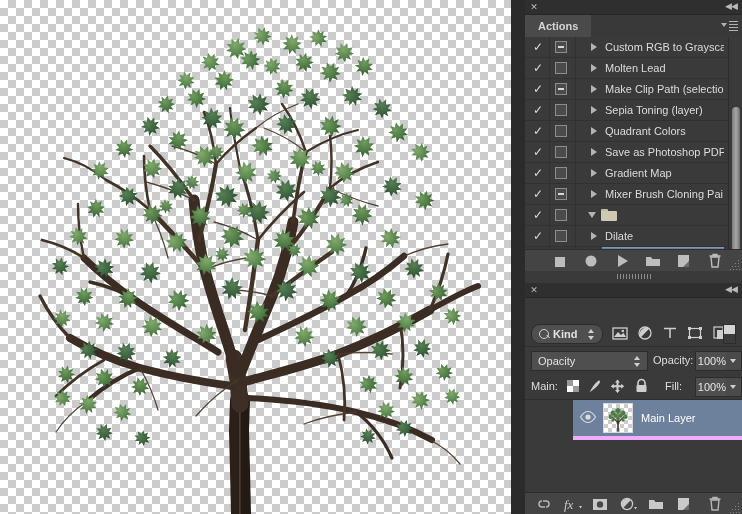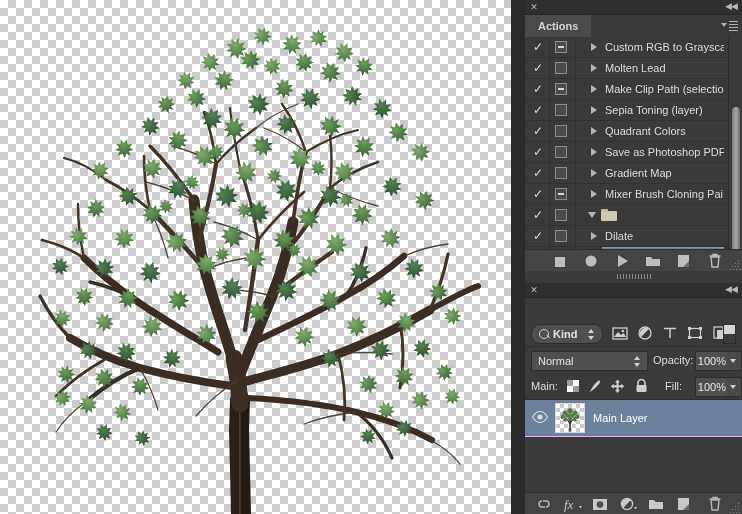--- a/index.html
+++ b/index.html
@@ -431,22 +431,23 @@
     position: absolute;
     left: 0; top: 117px;
     width: 217px; height: 83px;
     background: #3a3a3a;
     overflow: hidden;
   }
   .layer-row {
     position: relative;
     height: 36px;
     background: #3a3a3a;
-    border-bottom: 1px solid #f0abfc;
-    cursor: pointer;
+    border-bottom: 4px solid #f0abfc;
+    cursor: pointer;
+    margin-left: 48px;
   }
   .layer-row.selected { background: #6d819c; }
   .layer-eye {
     position: absolute;
     left: 6px; top: 10px;
     width: 18px; height: 14px;
     cursor: pointer;
   }
   .layer-thumb {
     position: absolute;
@@ -958,21 +959,21 @@
           <svg width="20" height="18" viewBox="0 0 20 18">
             <rect x="4" y="3" width="9" height="11" fill="none" stroke="#cfcfcf" stroke-width="1.2"></rect>
             <rect x="7" y="6" width="9" height="9" fill="#cfcfcf"></rect>
           </svg>
         </div>
         <div id="filter-toggle"></div>
       </div>
 
       <div id="blend-row">
         <div id="blend-select">
-          <span class="bs-label">Normal</span>
+          <span class="bs-label">Opacity</span>
           <span class="bs-arrows">
               <i class="up"></i>
               <i class="dn"></i>
             </span>
         </div>
         <div class="num-label" style="left:128px;">Opacity:</div>
         <div class="num-field" style="left:170px;width:30px;">100%</div>
         <div class="num-drop" style="left:201px;"></div>
       </div>
 

